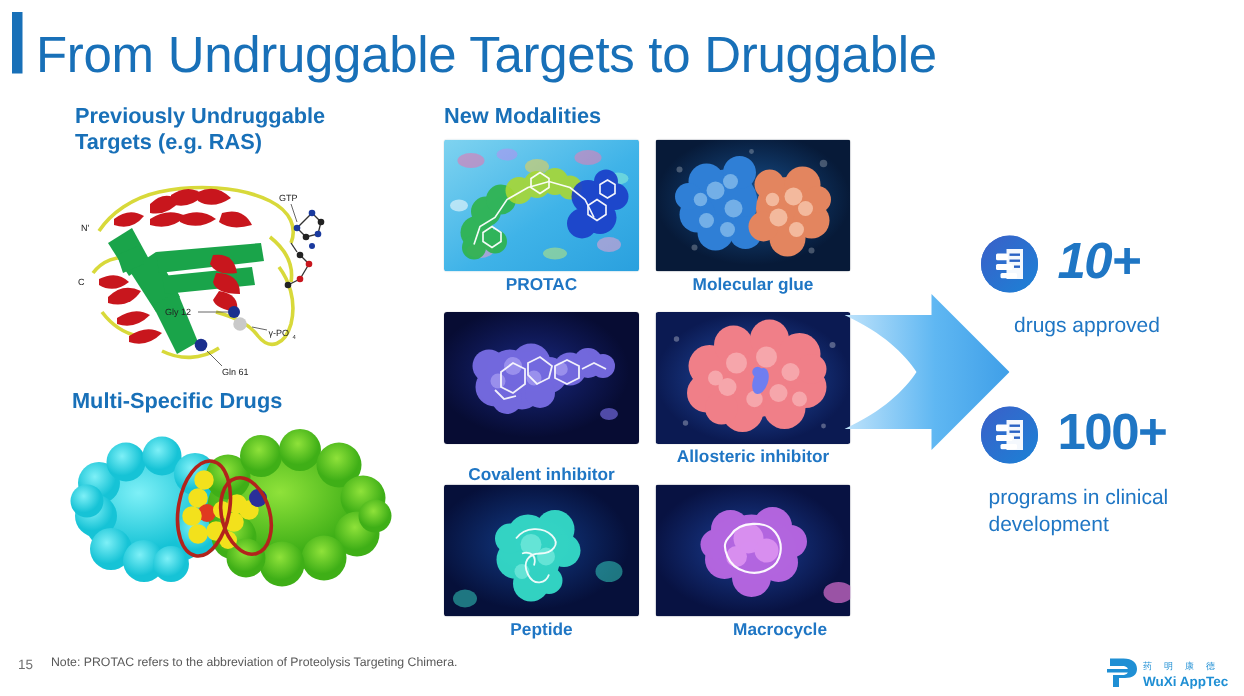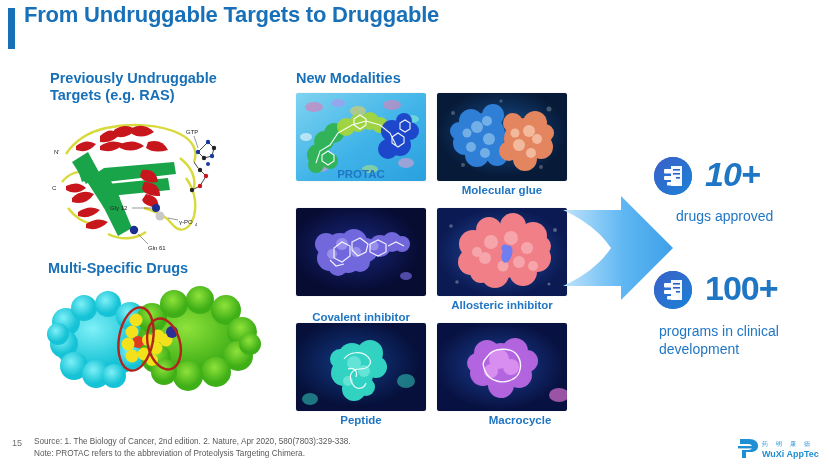--- a/index.html
+++ b/index.html
@@ -1,21 +1,21 @@
 <!DOCTYPE html>
 <html><head>
 <meta charset="utf-8">
 <style>
   html,body{margin:0;padding:0;background:#ffffff;}
   body{width:829px;height:464px;position:relative;overflow:hidden;
        font-family:"Liberation Sans","DejaVu Sans",sans-serif;color:#1f6fb5;}
 
   
   .title-accent{position:absolute;left:8px;top:8px;width:7px;height:41px;background:#1870b8;}
-  .slide-title{position:absolute;left:24px;top:2px;font-size:22px;font-weight:bold;
+  .slide-title{position:absolute;left:24px;top:18px;font-size:34px;font-weight:normal;
                color:#1870b8;letter-spacing:-0.2px;white-space:nowrap;}
 
   
   .sec-head{position:absolute;font-size:14.5px;font-weight:bold;color:#1870b8;line-height:17px;}
   #head-undrug{left:50px;top:70px;width:200px;}
   #head-multi{left:48px;top:260px;}
   #head-modal{left:296px;top:70px;}
 
   
   .ras-fig{position:absolute;left:48px;top:112px;width:180px;height:142px;background:#ffffff;}
@@ -26,21 +26,21 @@
 
   
   .tile{position:absolute;width:130px;height:88px;border-radius:2px;overflow:hidden;
         box-shadow:0 0 0 0.5px rgba(0,0,0,.06);}
   .tile svg{display:block;}
   .tile-label{position:absolute;width:130px;text-align:center;font-size:11.5px;
               font-weight:bold;color:#1f76c4;}
 
   
   #tile-protac{left:296px;top:93px;}
-  #lab-protac{left:296px;top:168px;}
+  #lab-protac{left:296px;top:184px;}
   #tile-glue{left:437px;top:93px;}
   #lab-glue{left:437px;top:184px;}
   #tile-cov{left:296px;top:208px;}
   #lab-cov{left:293px;top:299px;margin-top:12px;}
   #tile-allo{left:437px;top:208px;}
   #lab-allo{left:434px;top:299px;}
   #tile-pep{left:296px;top:323px;}
   #lab-pep{left:296px;top:414px;}
   #tile-macro{left:437px;top:323px;}
   #lab-macro{left:455px;top:414px;}
@@ -541,21 +541,20 @@
       <rect x="19" y="16" width="7" height="1.6"></rect>
       <rect x="22" y="20" width="4" height="1.6"></rect>
     </g>
   </svg>
 </div>
 <div class="stat-num" id="stat2-num">100+</div>
 <div class="stat-cap" id="stat2-cap">programs in clinical development</div>
 
 <div class="page-num">15</div>
 <div class="footnote">
-  <div>Source: 1. The Biology of Cancer, 2nd edition.    2. Nature, Apr 2020, 580(7803):329-338.</div>
   <div>Note: PROTAC refers to the abbreviation of Proteolysis Targeting Chimera.</div>
 </div>
 
 <div class="logo">
   <svg width="86" height="24" viewBox="0 0 86 24">
     <g fill="#1f8fd4">
       <path d="M4,3 h9 c6,0 9,3 9,7 c0,4 -3,6 -8,6 h-4 v6 h-4 v-8 h6 c3,0 4,-1 4,-3 c0,-2 -1,-3 -4,-3 h-8 z"></path>
       <path d="M2,10 h14 v2.4 h-14 z"></path>
     </g>
     <g fill="#1f8fd4" font-size="6" font-family="Liberation Sans, sans-serif">

